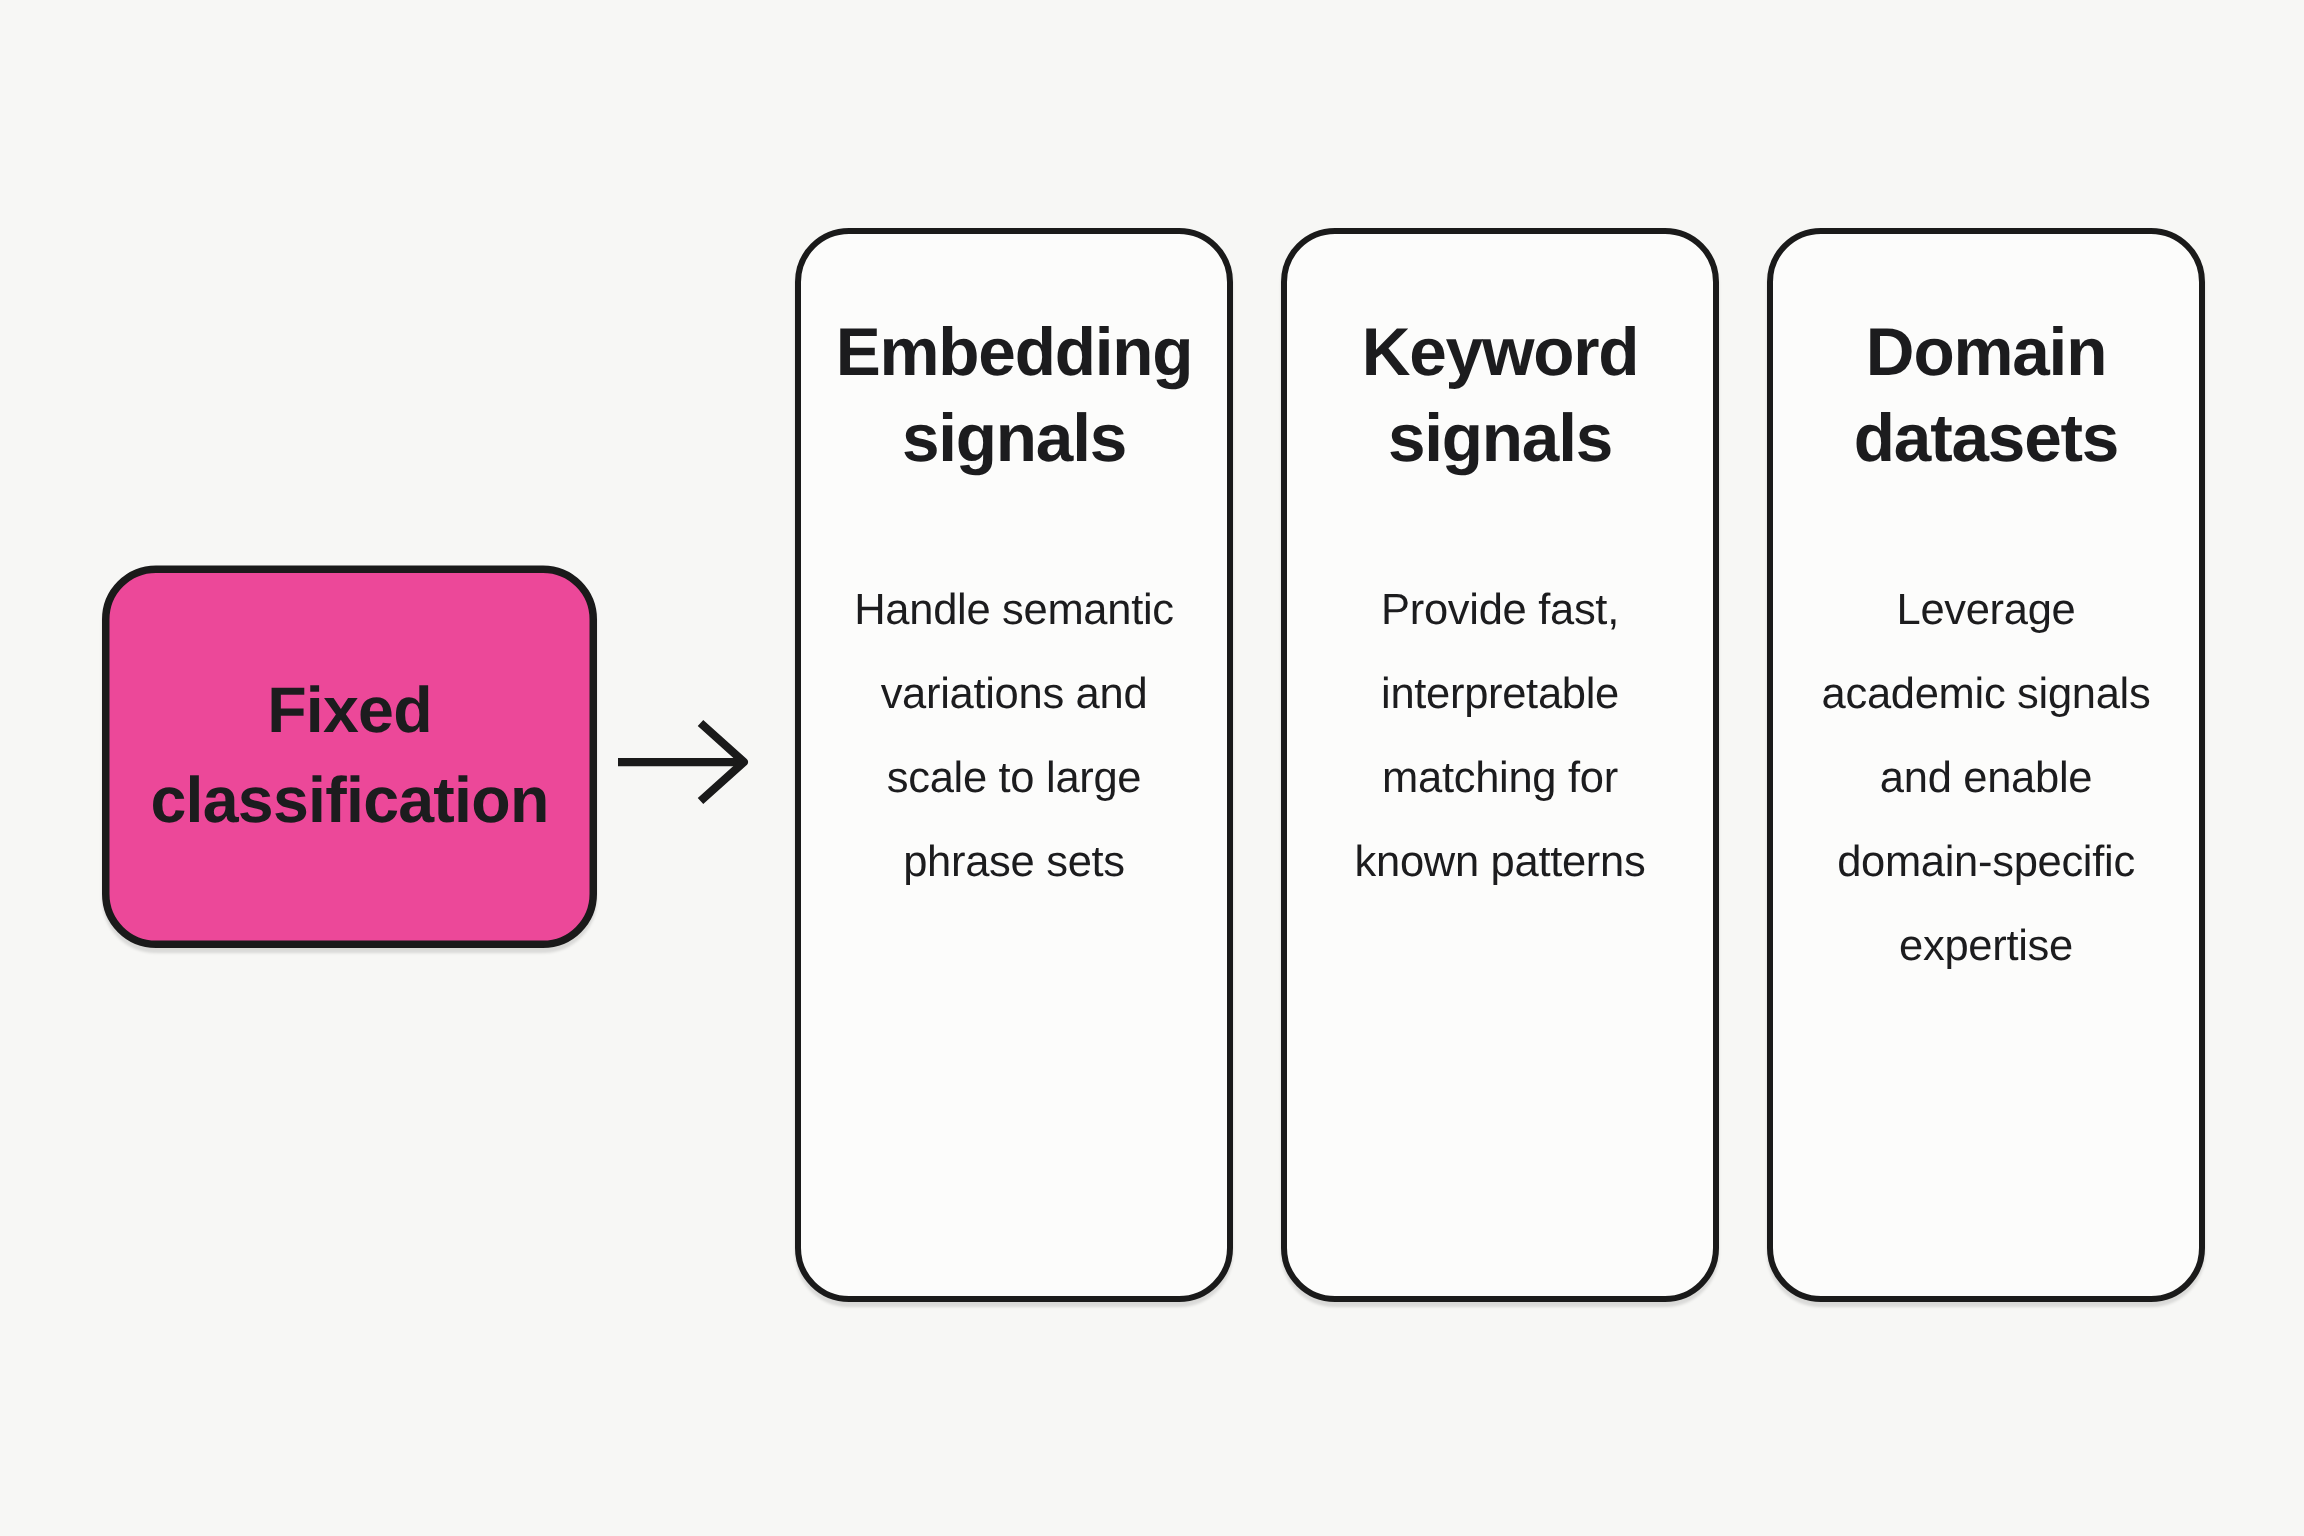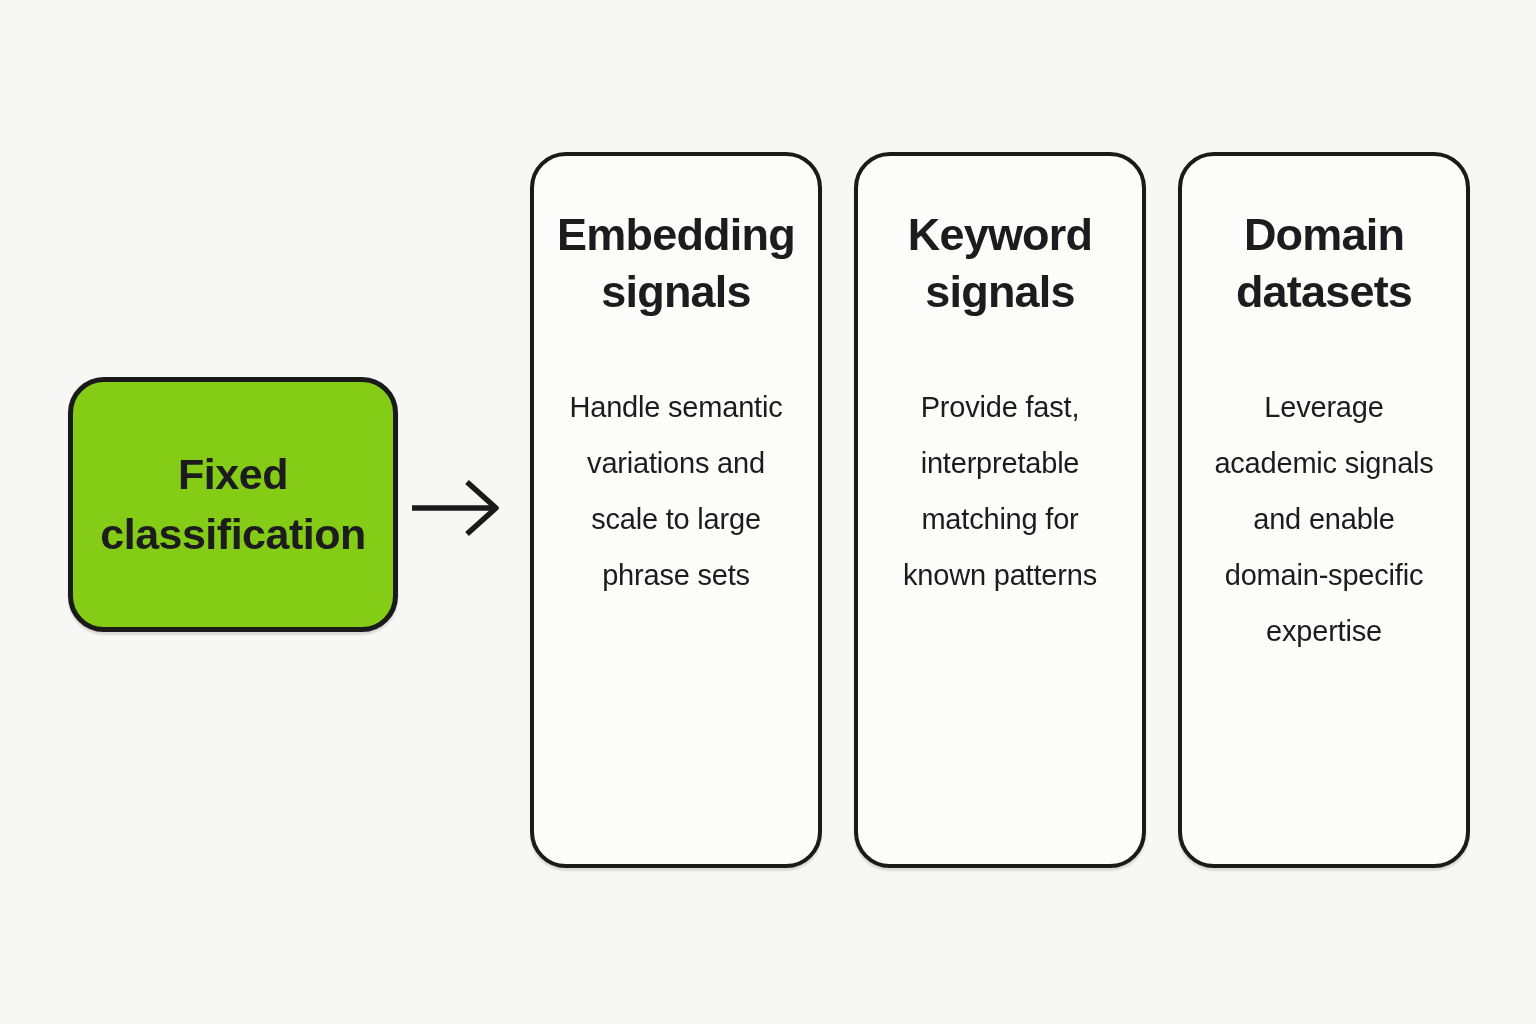--- a/index.html
+++ b/index.html
@@ -22,21 +22,21 @@
   }
 
   
   .source-box {
     position: absolute;
     left: 68px;
     top: 377px;
     width: 330px;
     height: 255px;
     box-sizing: border-box;
-    background: #84cc16;
+    background: #ec4899;
     border: 5px solid #1a1a1a;
     border-radius: 36px;
     display: flex;
     align-items: center;
     justify-content: center;
     text-align: center;
     box-shadow: 0 3px 2px rgba(0,0,0,0.12);
   }
   .source-box .label {
     font-size: 43px;

